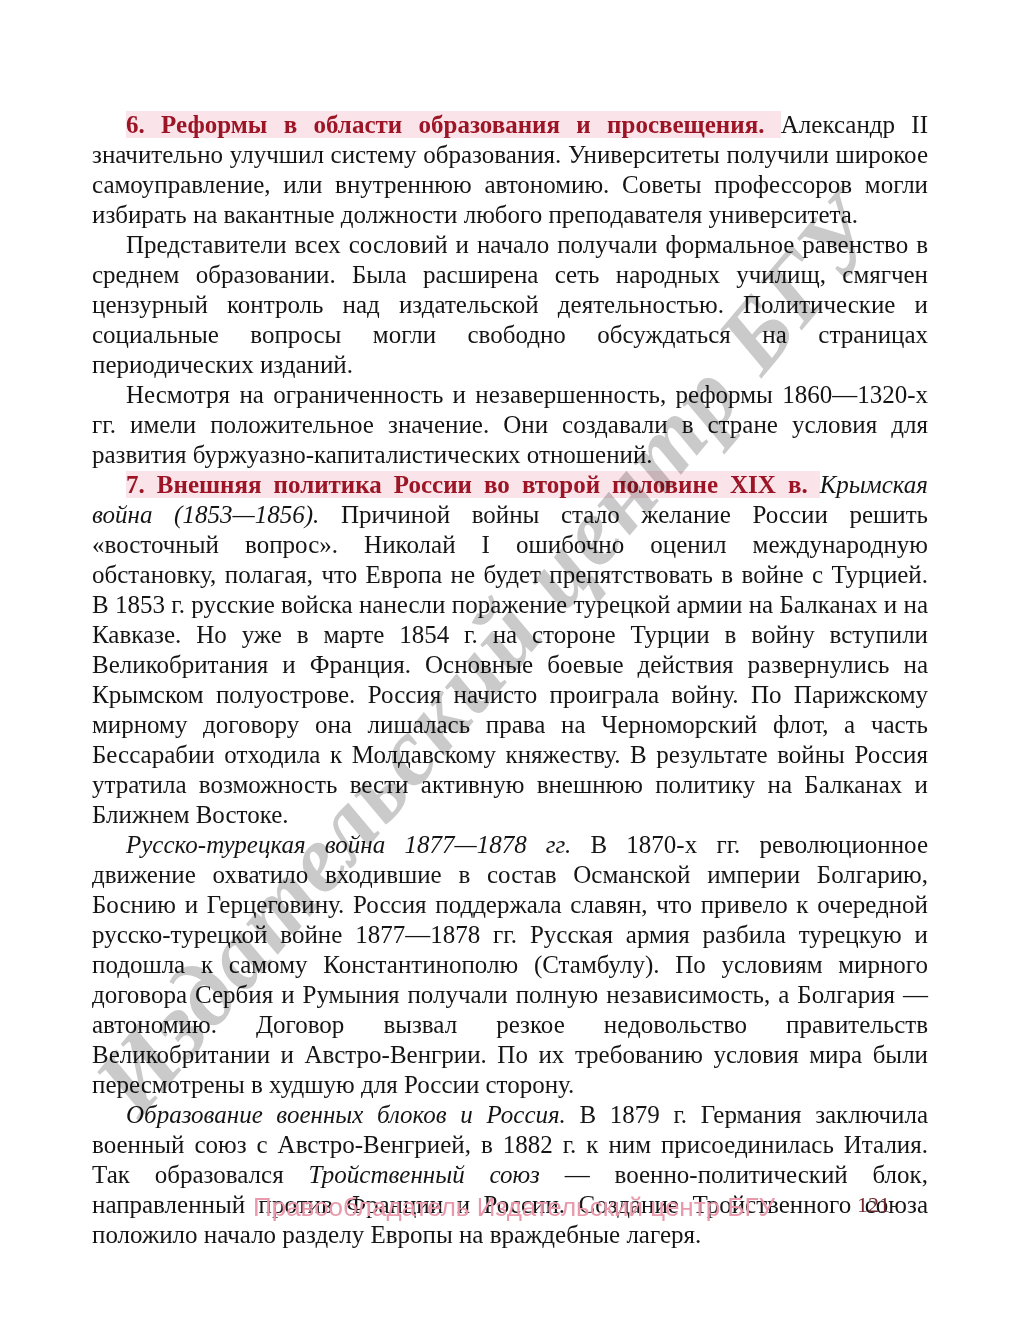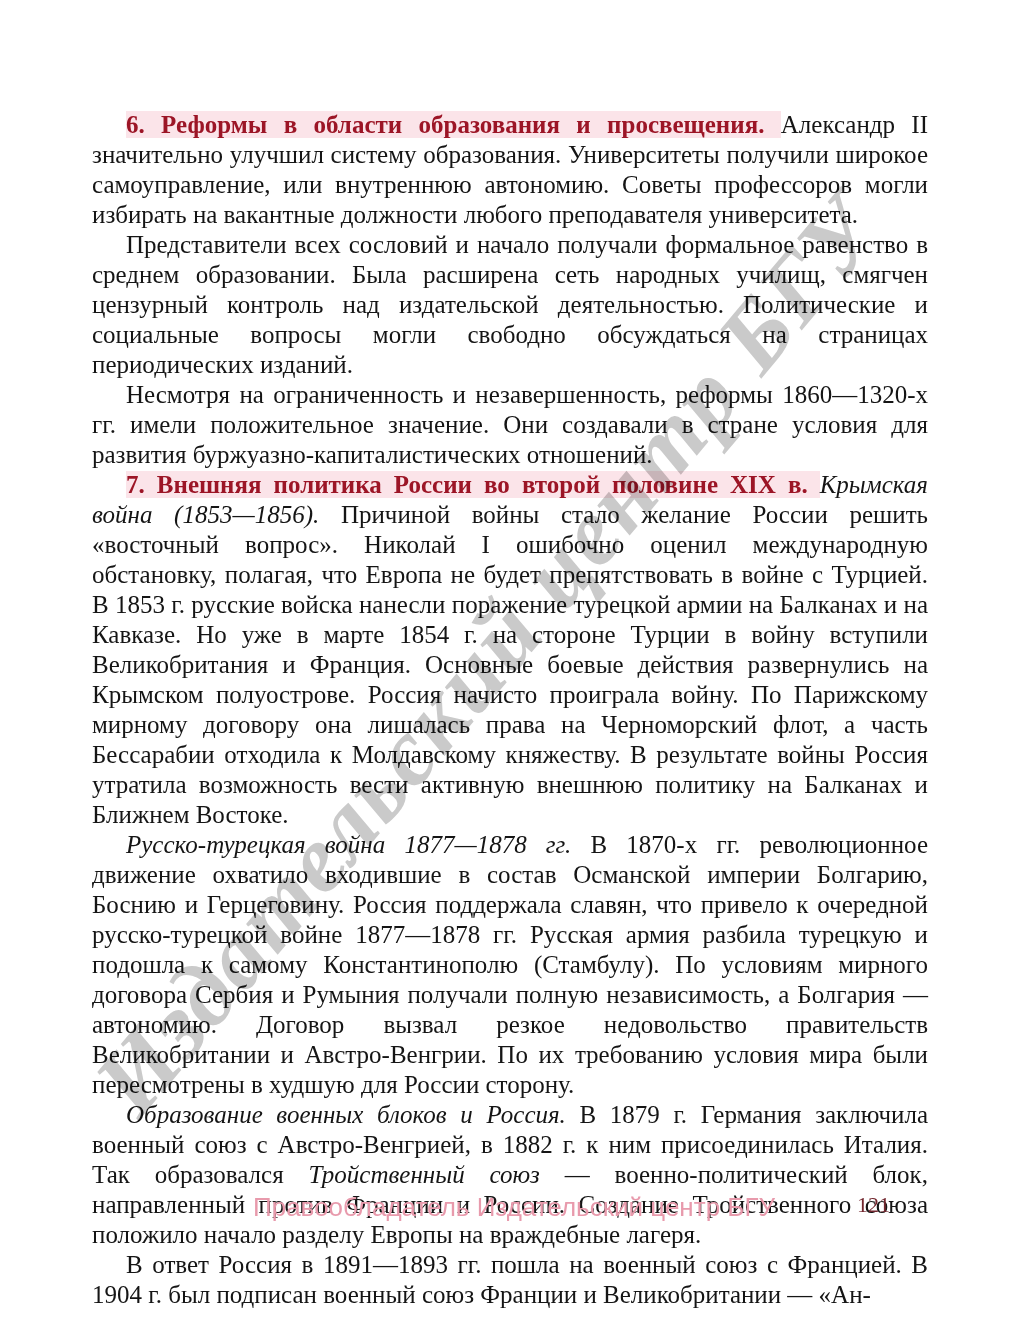--- a/index.html
+++ b/index.html
@@ -85,21 +85,20 @@
 
 <div class="page">
 
   <div class="text-block">
       <p><span class="run-h">6. Реформы в области образования и просвещения. </span><span class="run-n">Александр II значительно улучшил систему образования. Университеты получили широкое самоуправление, или внутреннюю автономию. Советы профессоров могли избирать на вакантные должности любого преподавателя университета.</span></p>
       <p><span class="run-n">Представители всех сословий и начало получали формальное равенство в среднем образовании. Была расширена сеть народных училищ, смягчен цензурный контроль над издательской деятельностью. Политические и социальные вопросы могли свободно обсуждаться на страницах периодических изданий.</span></p>
       <p><span class="run-n">Несмотря на ограниченность и незавершенность, реформы 1860—1320-х гг. имели положительное значение. Они создавали в стране условия для развития буржуазно-капиталистических отношений.</span></p>
       <p><span class="run-h">7. Внешняя политика России во второй половине XIX в. </span><span class="run-i">Крымская война (1853—1856).</span><span class="run-n"> Причиной войны стало желание России решить «восточный вопрос». Николай I ошибочно оценил международную обстановку, полагая, что Европа не будет препятствовать в войне с Турцией. В 1853 г. русские войска нанесли поражение турецкой армии на Балканах и на Кавказе. Но уже в марте 1854 г. на стороне Турции в войну вступили Великобритания и Франция. Основные боевые действия развернулись на Крымском полуострове. Россия начисто проиграла войну. По Парижскому мирному договору она лишалась права на Черноморский флот, а часть Бессарабии отходила к Молдавскому княжеству. В результате войны Россия утратила возможность вести активную внешнюю политику на Балканах и Ближнем Востоке.</span></p>
       <p><span class="run-i">Русско-турецкая война 1877—1878 гг.</span><span class="run-n"> В 1870-х гг. революционное движение охватило входившие в состав Османской империи Болгарию, Боснию и Герцеговину. Россия поддержала славян, что привело к очередной русско-турецкой войне </span><span class="run-b">1877—1878 гг.</span><span class="run-n"> Русская армия разбила турецкую и подошла к самому Константинополю (Стамбулу). По условиям мирного договора Сербия и Румыния получали полную независимость, а Болгария — автономию. Договор вызвал резкое недовольство правительств Великобритании и Австро-Венгрии. По их требованию условия мира были пересмотрены в худшую для России сторону.</span></p>
       <p><span class="run-i">Образование военных блоков и Россия.</span><span class="run-n"> В 1879 г. Германия заключила военный союз с Австро-Венгрией, в 1882 г. к ним присоединилась Италия. Так образовался </span><span class="run-i">Тройственный союз</span><span class="run-n"> — военно-политический блок, направленный против Франции и России. Создание Тройственного союза положило начало разделу Европы на враждебные лагеря.</span></p>
-      <p><span class="run-n">В ответ Россия в 1891—1893 гг. пошла на военный союз с Францией. В 1904 г. был подписан военный союз Франции и Великобритании — «Ан-</span></p>
     </div>
 
   <div class="watermark">Издательский центр БГУ</div>
 
   <div class="footer">
     <div class="footer-copyright">Правообладатель Издательский центр БГУ</div>
     <div class="footer-pagenum">121</div>
   </div>
 
 </div>

